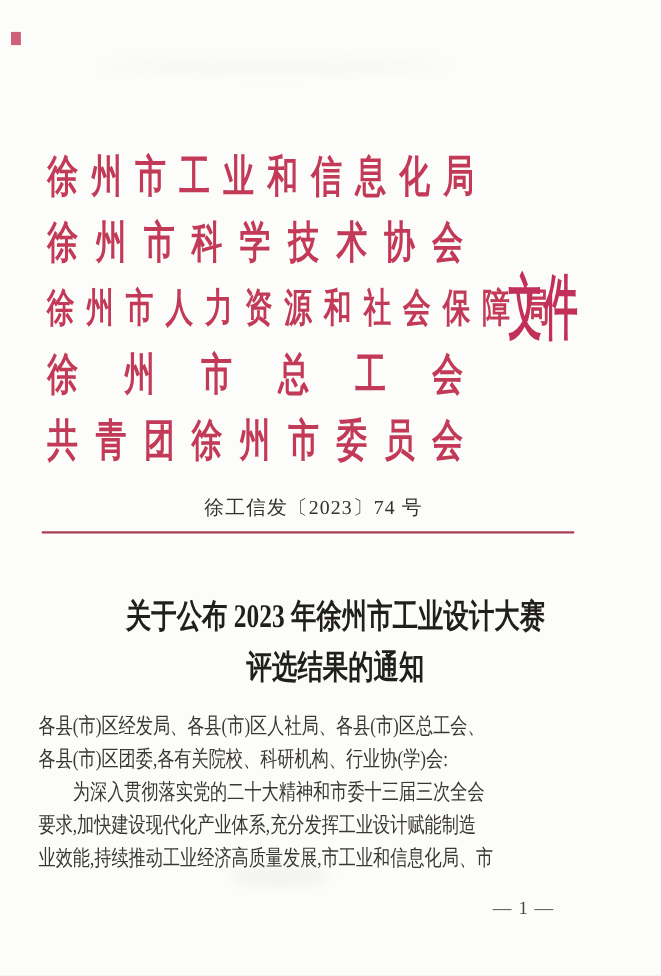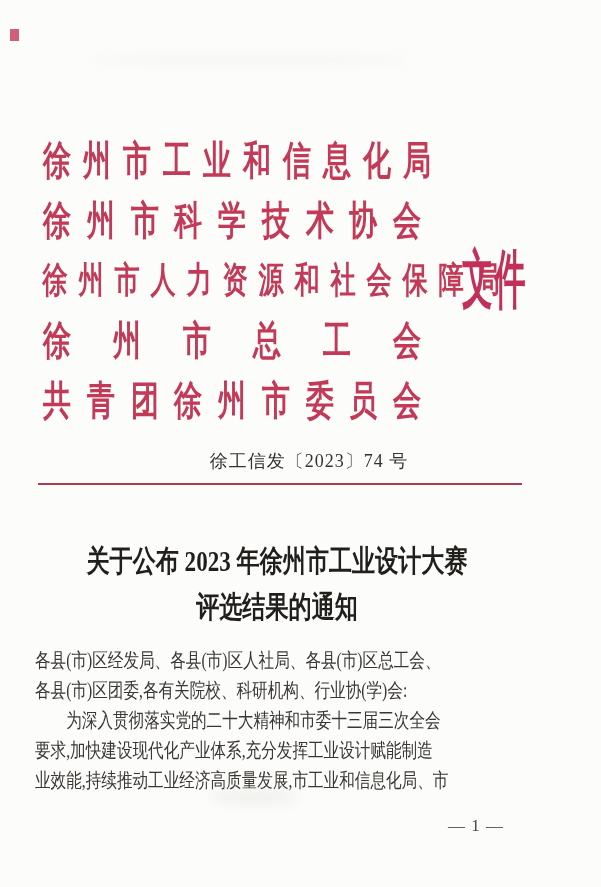--- a/index.html
+++ b/index.html
@@ -27,32 +27,32 @@
   
   .file-label{
     position:absolute;left:462px;top:248px;
     color:#c2305a;font-weight:bold;font-size:64px;line-height:64px;
     transform:scaleX(0.48);transform-origin:left top;
     letter-spacing:4px;white-space:nowrap;
   }
   
   .doc-number{
     position:absolute;left:0;top:449px;width:570px;
-    text-align:center;font-size:18px;letter-spacing:1px;color:#343230;padding-left:24px;
+    text-align:center;font-size:18px;letter-spacing:1px;color:#343230;
   }
   
   .red-rule{
     position:absolute;left:38px;top:483px;width:484px;height:2px;
     background:#a83a52;
   }
   
   .title-block{
     position:absolute;left:0;top:538px;width:554px;
     text-align:center;color:#211f1c;font-weight:bold;
-    font-size:30px;line-height:46px;
+    font-size:30px;line-height:46px;padding-left:28px;
   }
   .title-inner{transform:scaleX(0.77);transform-origin:center top;}
   
   .body-block{
     position:absolute;left:35px;top:645px;width:620px;
     font-size:20px;line-height:30px;color:#3a3733;
     transform:scaleX(0.78);transform-origin:left top;
     white-space:nowrap;
   }
   .body-line{height:30px;}

